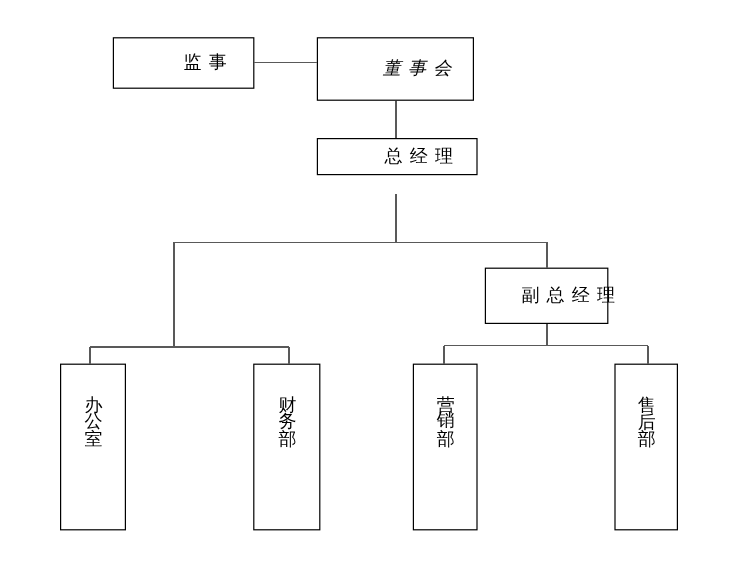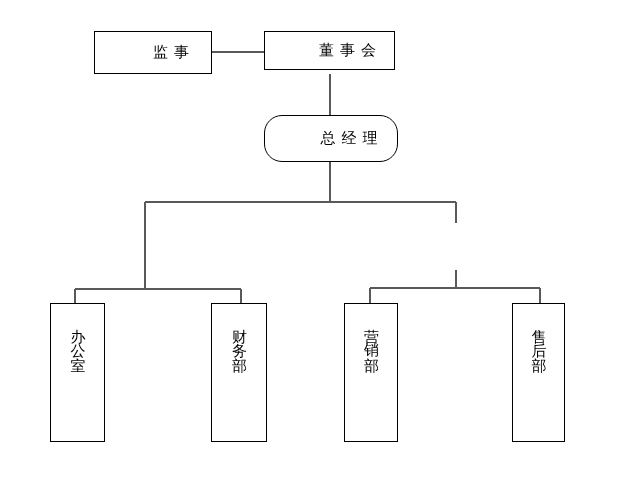--- a/index.html
+++ b/index.html
@@ -46,22 +46,22 @@
   }
   .node.v {
     writing-mode: vertical-rl;
     text-orientation: upright;
     letter-spacing: 14px;
     justify-content: flex-start;
     padding-top: 13px;
   }
   
   #box-jianshi      { left: 94px;  top: 31px;  width: 118px; height: 43px; }
-  #box-dongshihui   { left: 264px; top: 31px;  width: 131px; height: 39px; }
-  #box-zongjingli   { left: 264px; top: 115px; width: 134px; height: 47px; border-radius: 18px; }
+  #box-dongshihui   { left: 264px; top: 31px;  width: 131px; height: 53px; font-style: italic; }
+  #box-zongjingli   { left: 264px; top: 115px; width: 134px; height: 31px; }
   #box-fuzongjingli { left: 404px; top: 223px; width: 103px; height: 47px; }
   #box-bangongshi   { left: 50px;  top: 303px; width: 55px;  height: 139px; }
   #box-caiwubu      { left: 211px; top: 303px; width: 56px;  height: 139px; }
   #box-yingxiaobu   { left: 344px; top: 303px; width: 54px;  height: 139px; }
   #box-shouhoubu    { left: 512px; top: 303px; width: 53px;  height: 139px; }
 </style>
 </head>
 <body>
 
 <div class="canvas">
@@ -92,20 +92,23 @@
   </div>
 
   <div id="box-dongshihui" class="node h">
     <span>董事会</span>
   </div>
 
   <div id="box-zongjingli" class="node h">
     <span>总经理</span>
   </div>
 
+  <div id="box-fuzongjingli" class="node h">
+    <span>副总经理</span>
+  </div>
 
   <div id="box-bangongshi" class="node v">
     <span>办公室</span>
   </div>
 
   <div id="box-caiwubu" class="node v">
     <span>财务部</span>
   </div>
 
   <div id="box-yingxiaobu" class="node v">

